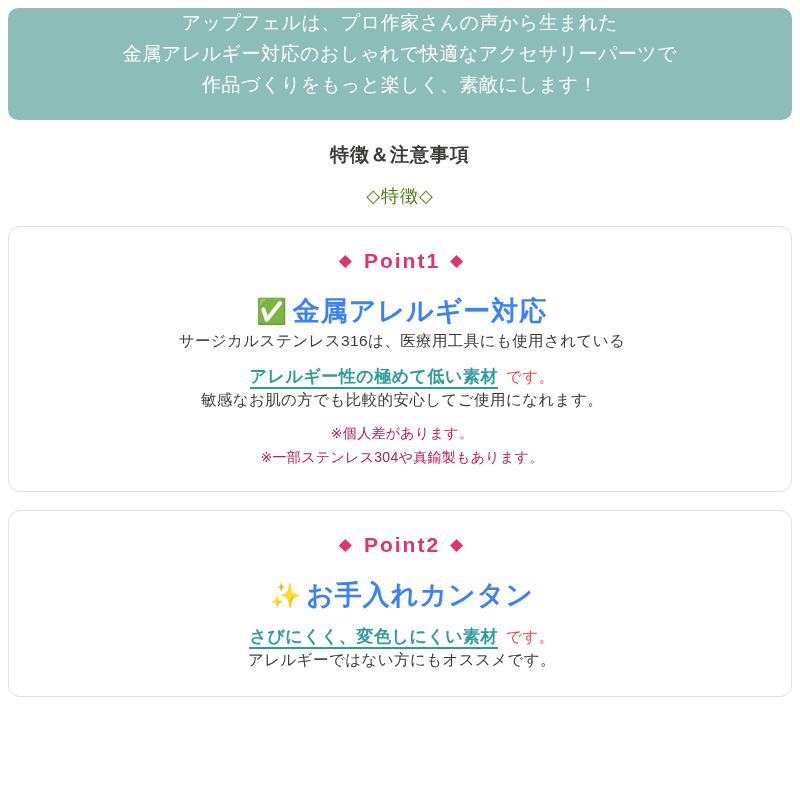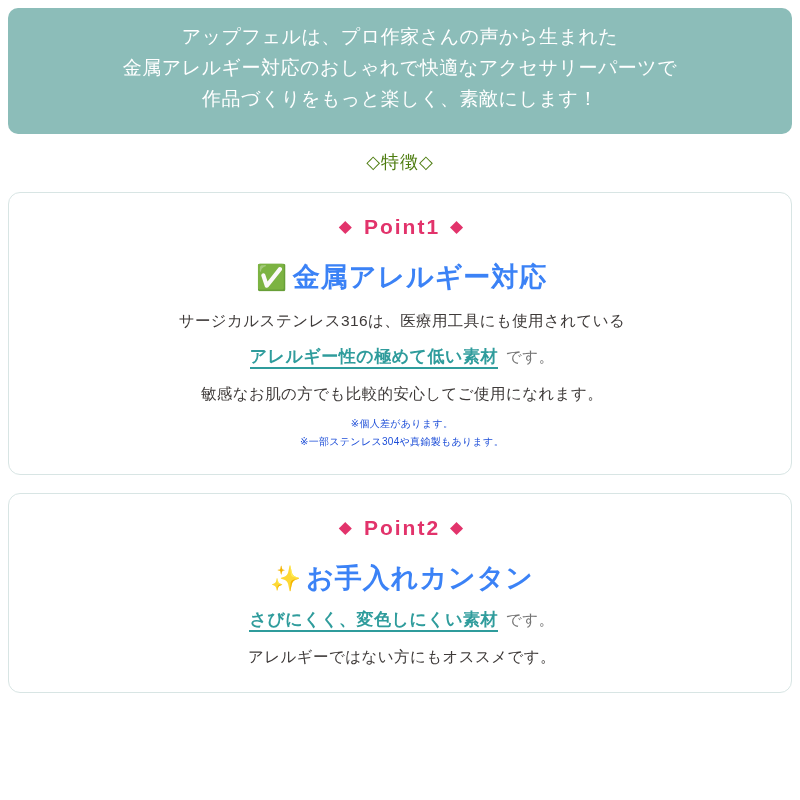--- a/index.html
+++ b/index.html
@@ -19,21 +19,21 @@
     height: 800px;
     position: relative;
     box-sizing: border-box;
   }
 
   
   .hero {
     margin: 8px 8px 0 8px;
     background: #8cbdb9;
     border-radius: 10px;
-    padding: 14px 20px 20px 20px;
+    padding: 0 20px 20px 20px;
     text-align: center;
   }
   .hero-line {
     color: #ffffff;
     font-size: 19px;
     line-height: 1.62;
     letter-spacing: 0.5px;
     font-weight: 400;
   }
 
@@ -81,67 +81,67 @@
     font-size: 27px;
     font-weight: bold;
     color: #3b82f6;
     letter-spacing: 1px;
   }
   .point-head .emoji {
     font-size: 25px;
     margin-right: 4px;
   }
   .body-line {
-    margin-top: 14px;
     font-size: 15.5px;
     color: #3e3a39;
     line-height: 1.5;
     letter-spacing: 0.4px;
   }
   .hl {
     color: #2f9c9c;
     font-size: 17px;
     font-weight: bold;
     border-bottom: 2px solid #2f9c9c;
     padding-bottom: 1px;
     letter-spacing: 0.5px;
   }
   .note {
     margin-top: 4px;
-    font-size: 10px;
-    color: #1d4ed8;
+    font-size: 14px;
+    color: #be185d;
     letter-spacing: 0.3px;
     line-height: 1.45;
   }
   .note.first {
     margin-top: 12px;
   }
   .mix-line {
     margin-top: 12px;
     font-size: 15.5px;
     color: #3e3a39;
     letter-spacing: 0.4px;
   }
   .mix-line .tail {
     font-size: 15.5px;
     margin-left: 8px;
-    color: #737373;
+    color: #ef4444;
   }
 </style>
 </head>
 <body>
 
 <div class="page">
 
   <div class="hero">
     <div class="hero-line">アップフェルは、プロ作家さんの声から生まれた</div>
     <div class="hero-line">金属アレルギー対応のおしゃれで快適なアクセサリーパーツで</div>
     <div class="hero-line">作品づくりをもっと楽しく、素敵にします！</div>
   </div>
 
+  <div class="section-title">特徴＆注意事項</div>
   <div class="section-sub">◇特徴◇</div>
 
   <div class="card">
     <div class="point-label">
       <span class="diamond">◆</span><span>Point1</span><span class="diamond">◆</span>
     </div>
     <div class="point-head">
       <span class="emoji">✅</span><span>金属アレルギー対応</span>
     </div>
     <div class="body-line">サージカルステンレス316は、医療用工具にも使用されている</div>

